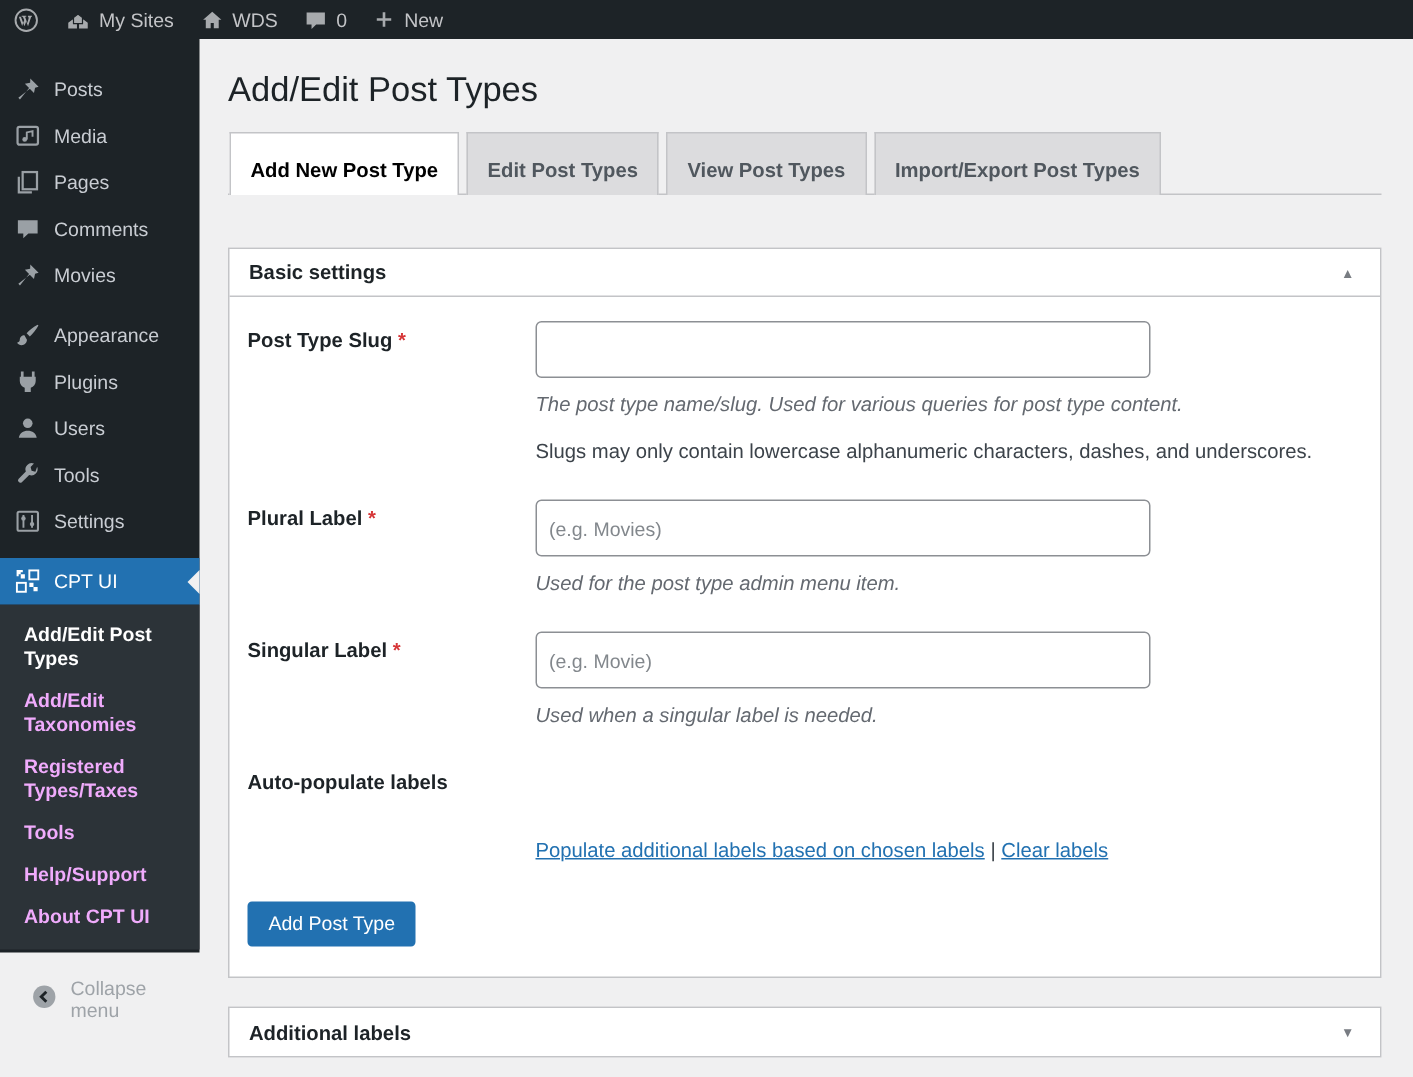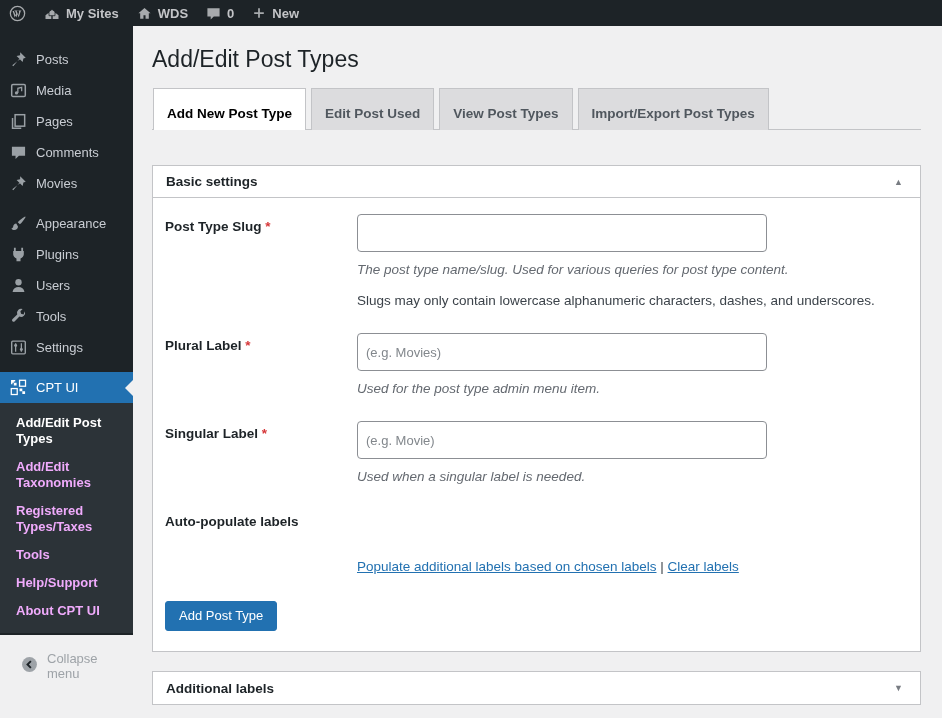--- a/index.html
+++ b/index.html
@@ -7,21 +7,21 @@
   body {
     width:942px; height:718px; position:relative; overflow:hidden;
     background:#f0f0f1; font-family:"Liberation Sans", sans-serif; font-size:13px; color:#1d2327;
   }
 
   
   #adminbar {
     position:absolute; top:0; left:0; right:0; height:26px; background:#1d2327;
     display:flex; align-items:stretch; color:#c3c4c7; z-index:20;
   }
-  .ab-item { display:flex; align-items:center; gap:6px; padding:0 9px; cursor:pointer;font-weight:bold; }
+  .ab-item { display:flex; align-items:center; gap:6px; padding:0 9px; cursor:pointer; }
   .ab-item svg { display:block; }
   .ab-icon { color:#a7aaad; display:flex; align-items:center; }
   .ab-label { font-size:13px; }
 
   
   #sidebar {
     position:absolute; top:26px; left:0; width:133px; height:609px;
     background:#1d2327; color:#c9cdd3; z-index:10;
   }
   .menu-sep { height:9px; }
@@ -280,21 +280,21 @@
     <span>Collapse menu</span>
   </div>
 </div>
 
 <div id="main">
 
   <h1 id="page-title">Add/Edit Post Types</h1>
 
   <div id="tabs">
     <span class="nav-tab active">Add New Post Type</span>
-    <span class="nav-tab">Edit Post Used</span>
+    <span class="nav-tab">Edit Post Types</span>
     <span class="nav-tab">View Post Types</span>
     <span class="nav-tab">Import/Export Post Types</span>
   </div>
 
   <div class="tab-gap"></div>
 
   <div class="postbox open">
     <div class="postbox-header">
       <span>Basic settings</span>
       <button class="toggle-btn">▲</button>

